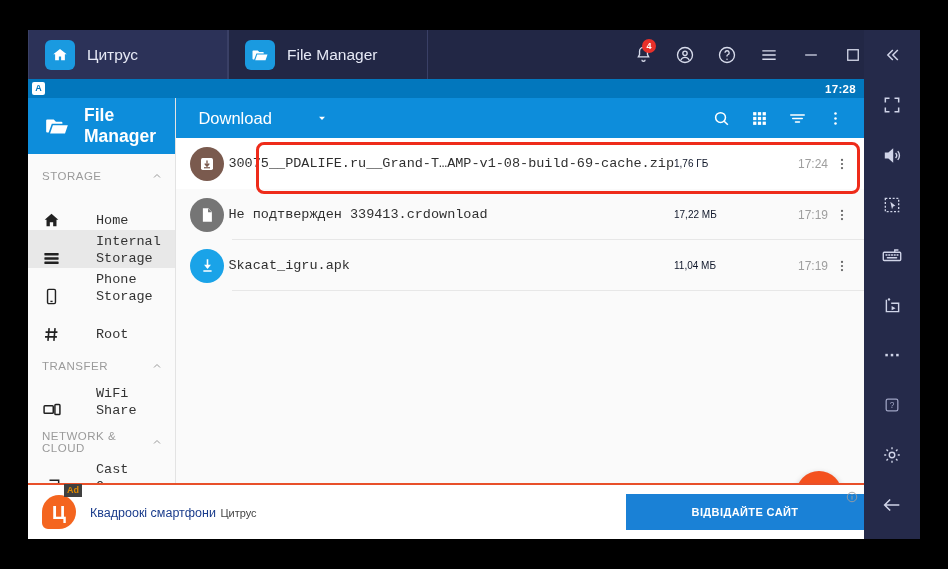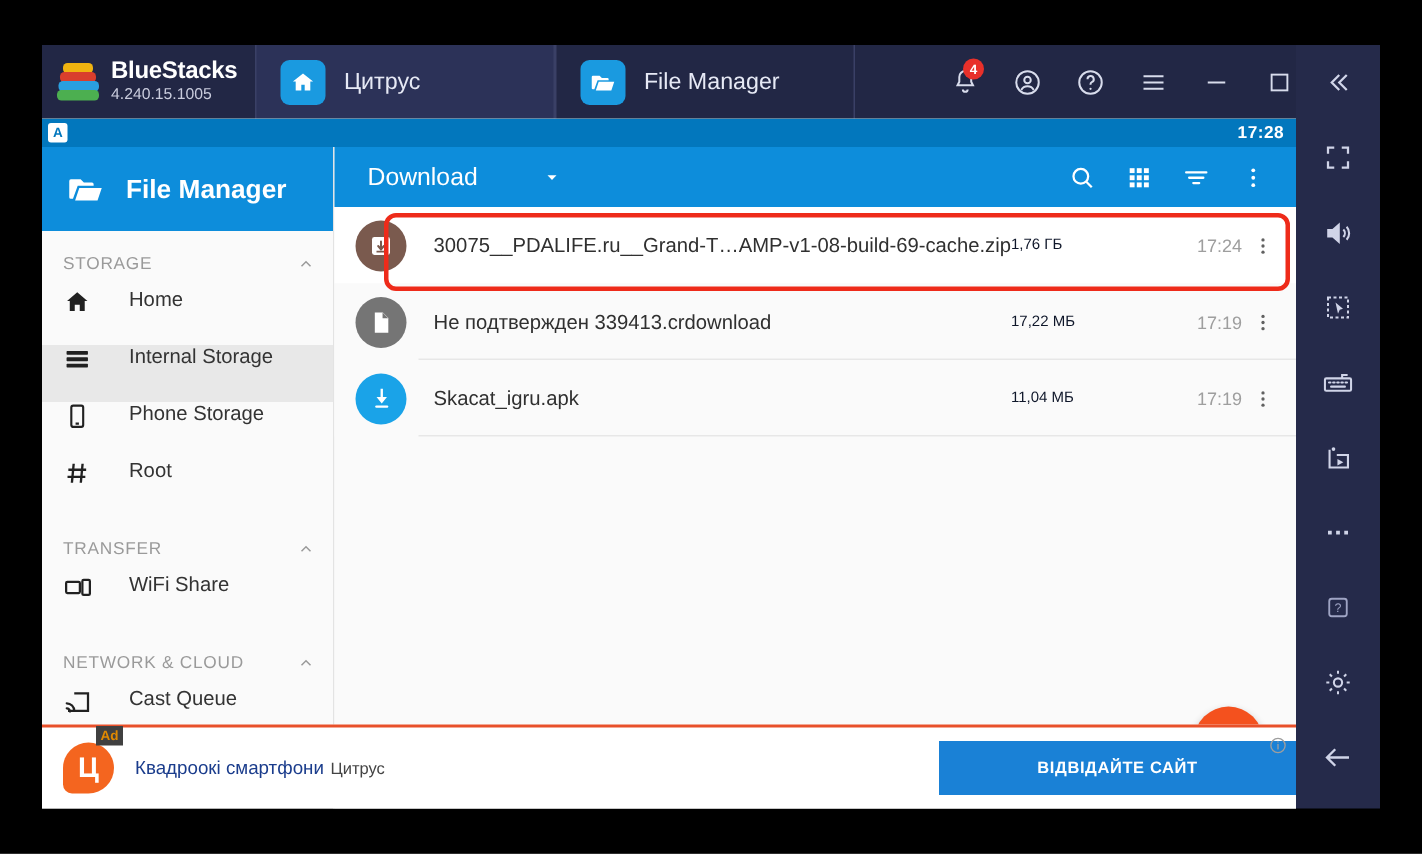--- a/index.html
+++ b/index.html
@@ -141,22 +141,22 @@
     height: 32px; padding: 0 12px 0 14px;
     margin-top: 6px;
   }
   .drawer-section-label {
     color: #9a9a9a; font-size: 11.5px; letter-spacing: 0.5px;
     flex: 1 1 auto;
   }
   .chev { color: #9a9a9a; font-size: 10px; }
 
   .drawer-item {
-    display: flex; align-items: flex-start;
-    height: 38px; padding-left: 14px; gap: 2px;
+    display: flex; align-items: flex-end;
+    height: 38px; padding-left: 14px; gap: 12px; font-family: Liberation Mono, monospace;
   }
   .drawer-item.selected { background: #e8e8e8; }
   .drawer-ico {
     width: 42px; flex: 0 0 auto;
     display: flex; align-items: center; justify-content: flex-start;
     color: #212121;
   }
   .drawer-texts { display: flex; flex-direction: column; justify-content: center; }
   .drawer-label { color: #333333; font-size: 13.5px; line-height: 1.25; }
   .drawer-sub { color: #a0a0a0; font-size: 10.5px; margin-top: 1px; }
@@ -199,22 +199,22 @@
   .file-ico {
     width: 34px; height: 34px; border-radius: 50%;
     display: flex; align-items: center; justify-content: center;
     flex: 0 0 auto;
   }
   .file-ico.zip { background: #7a5a4e; }
   .file-ico.doc { background: #757575; }
   .file-ico.apk { background: #1aa3e8; }
   .file-name {
     flex: 1 1 auto; color: #303030; font-size: 13.5px;
-    margin-left: 18px;
-    white-space: nowrap; overflow: hidden; text-overflow: ellipsis;
+    margin-left: 4px;
+    white-space: nowrap; overflow: hidden; text-overflow: ellipsis; font-family: Liberation Mono, monospace;
   }
   .file-size {
     color: #0f172a; font-size: 10px; width: 92px; text-align: left;
     flex: 0 0 auto;
   }
   .file-time {
     color: #9e9e9e; font-size: 12px; width: 62px; text-align: right;
     flex: 0 0 auto;
   }
   .file-more {
@@ -283,32 +283,20 @@
 
   svg { display: block; }
 </style>
 </head>
 <body>
 
 <div id="app">
 
   <div class="bs-titlebar">
 
-    <div class="bs-logo">
-      <div class="bs-logo-mark">
-        <i></i>
-          <i></i>
-          <i></i>
-          <i></i>
-      </div>
-      <div class="bs-logo-text">
-        <div class="bs-logo-name">BlueStacks</div>
-        <div class="bs-logo-ver">4.240.15.1005</div>
-      </div>
-    </div>
 
     <div class="bs-tab active">
       <div class="bs-tab-icon">
         <svg width="18" height="18" viewBox="0 0 24 24" fill="#ffffff">
             <path d="M12 4 3 11h2.5v8h5v-5h3v5h5v-8H21z"></path>
           </svg>
       </div>
       <div class="bs-tab-label">Цитрус</div>
     </div>
 

